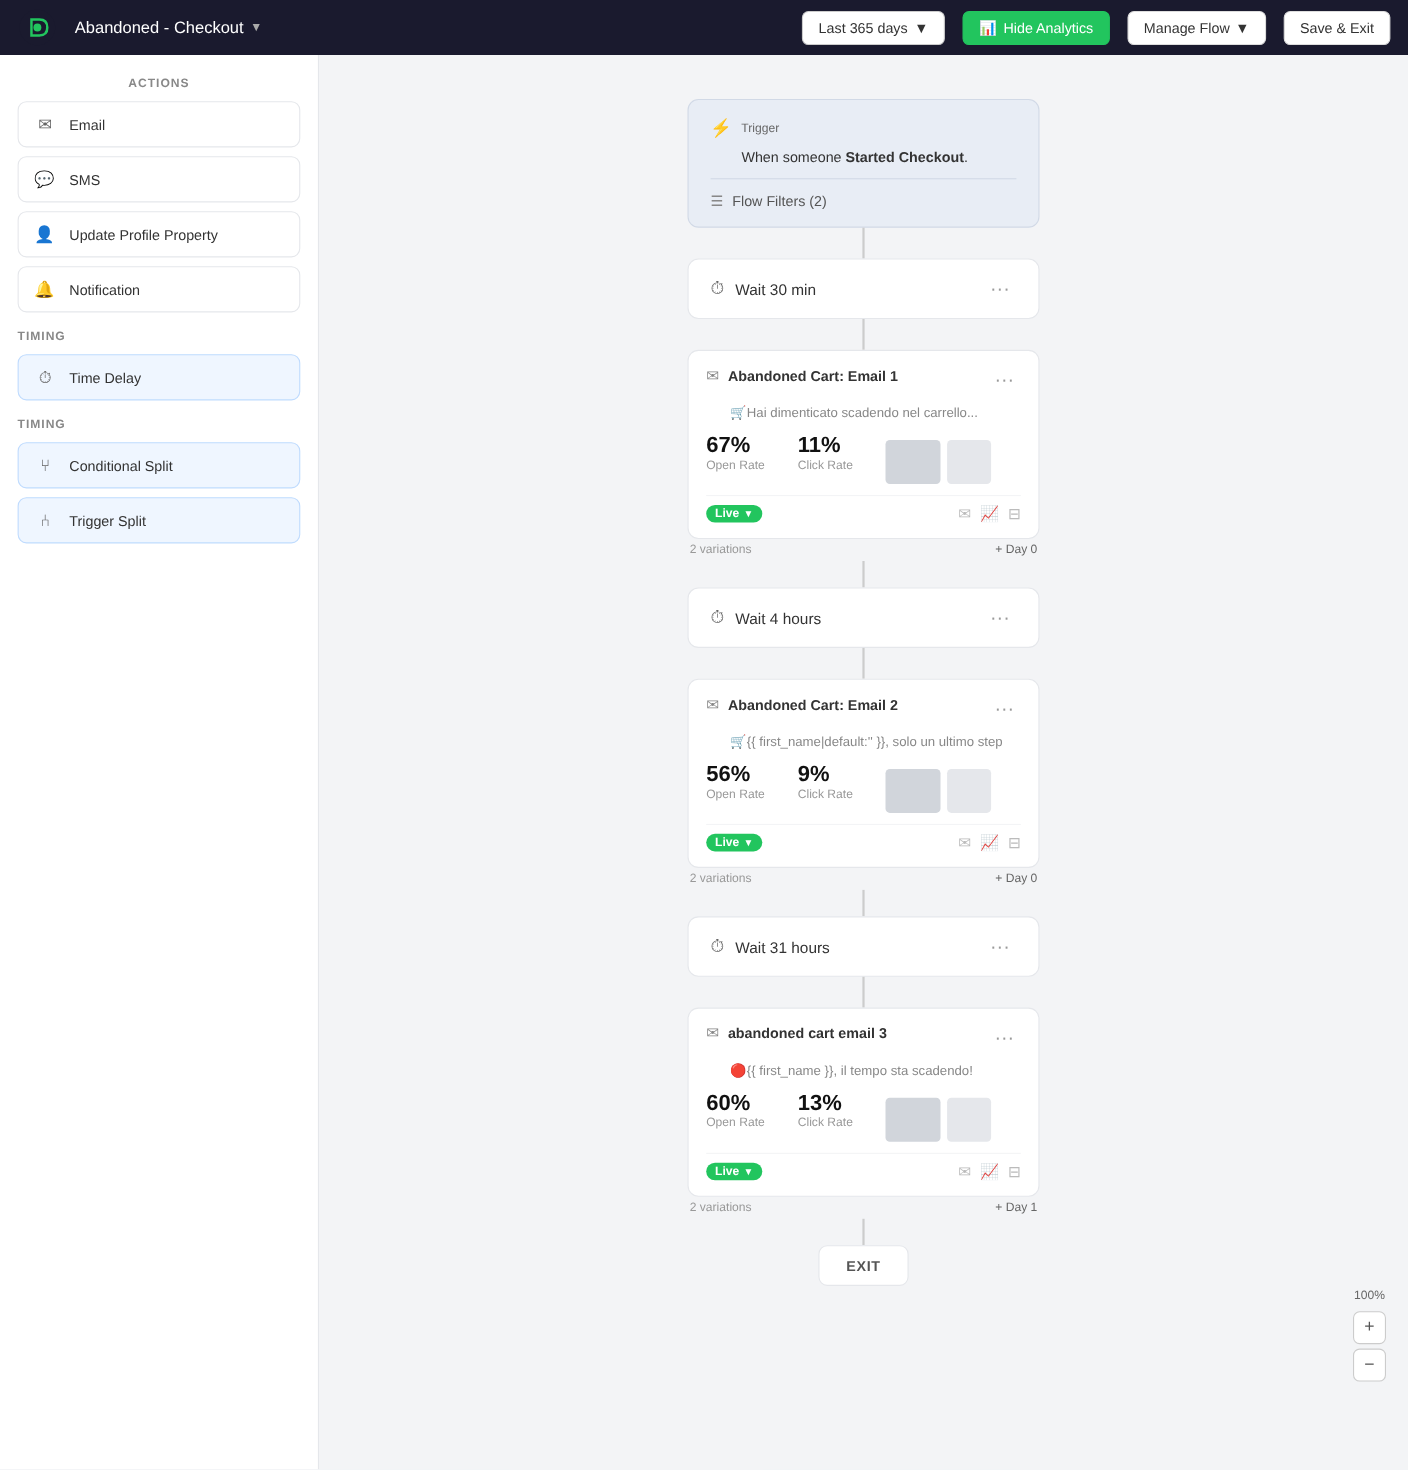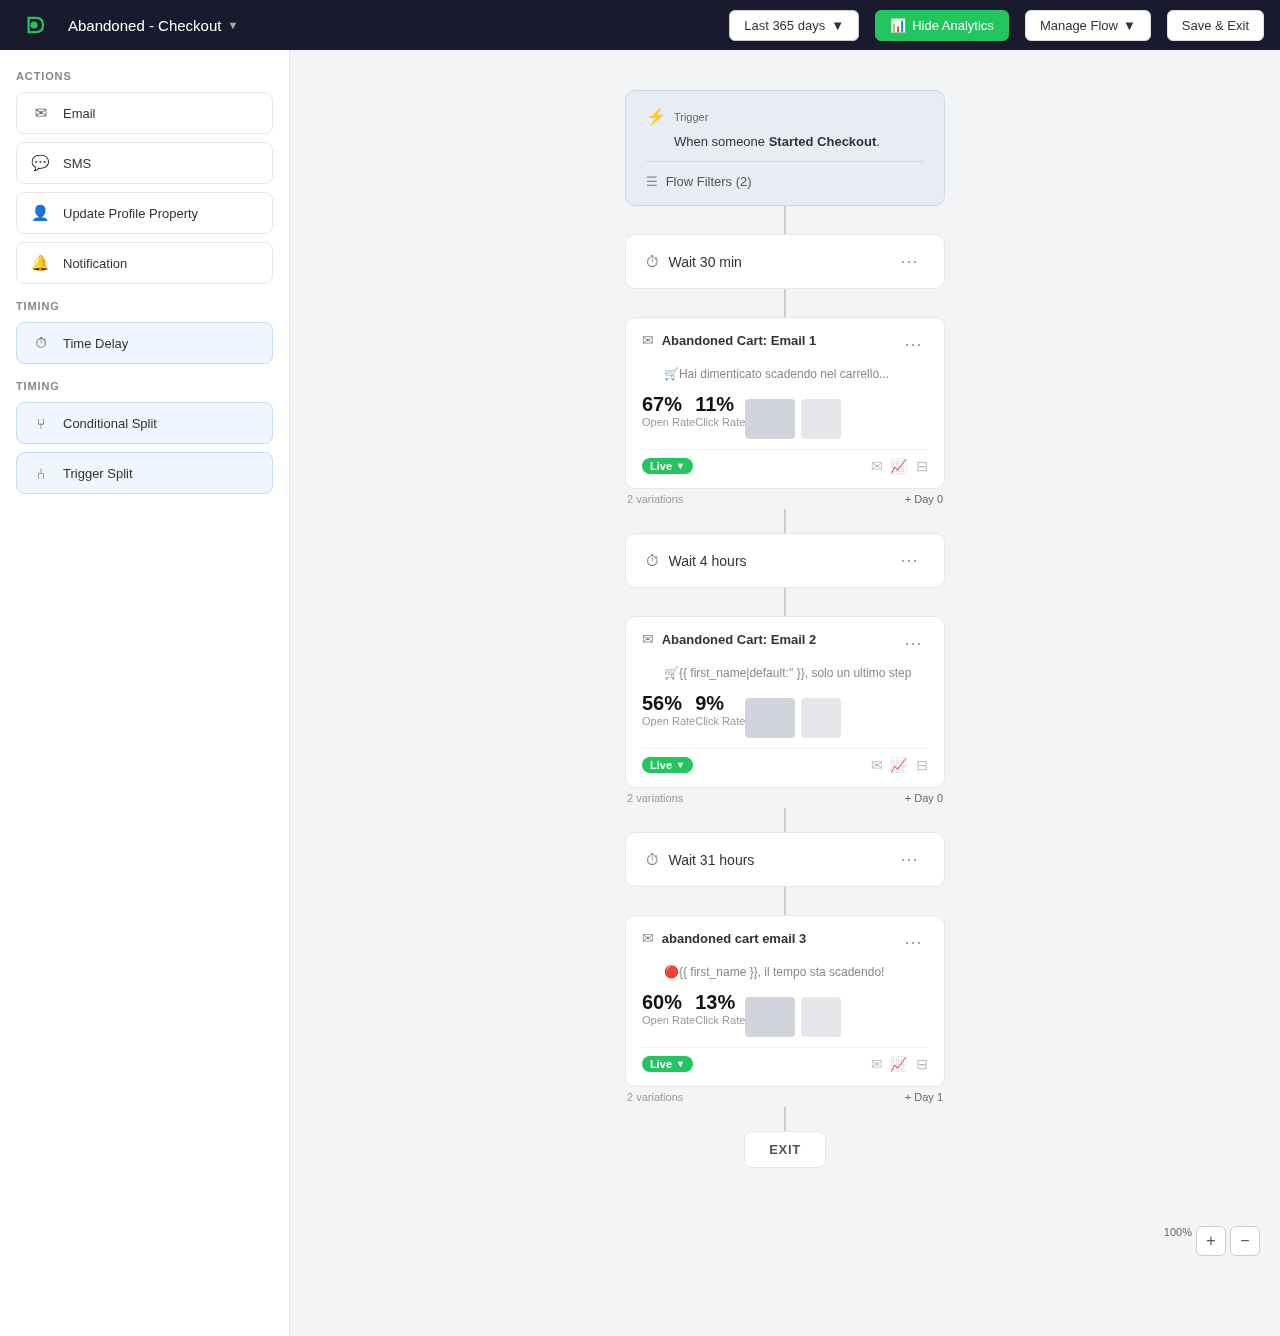--- a/index.html
+++ b/index.html
@@ -77,21 +77,21 @@
       flex-shrink: 0;
     }
     .sidebar-section-title {
       font-size: 11px;
       font-weight: 700;
       color: #888;
       letter-spacing: 0.08em;
       margin-bottom: 10px;
       margin-top: 16px;
     }
-    .sidebar-section-title:first-child { margin-top: 0; }
+    .sidebar-section-title:first-child { margin-top: 0; text-align: center; }
     .sidebar-item {
       display: flex;
       align-items: center;
       gap: 12px;
       padding: 10px 14px;
       border-radius: 8px;
       border: 1px solid #e5e7eb;
       margin-bottom: 8px;
       cursor: grab;
       background: #fff;
@@ -218,20 +218,21 @@
       color: #333;
     }
     .email-node-subject {
       font-size: 12px;
       color: #888;
       margin-left: 22px;
       margin-bottom: 12px;
     }
     .email-stats {
       display: flex;
+      gap: 30px;
       margin-bottom: 10px;
       padding-left: 0;
     }
     .stat-block { }
     .stat-pct {
       font-size: 20px;
       font-weight: 700;
       color: #111;
     }
     .stat-label {
@@ -305,21 +306,21 @@
       color: #555;
       letter-spacing: 0.05em;
     }
 
     
     .zoom-controls {
       position: fixed;
       right: 20px;
       bottom: 80px;
       display: flex;
-      flex-direction: row;
+      flex-direction: column;
       gap: 4px;
       z-index: 100;
     }
     .zoom-pct {
       font-size: 11px;
       color: #666;
       text-align: center;
       margin-bottom: 4px;
     }
     .zoom-btn {

